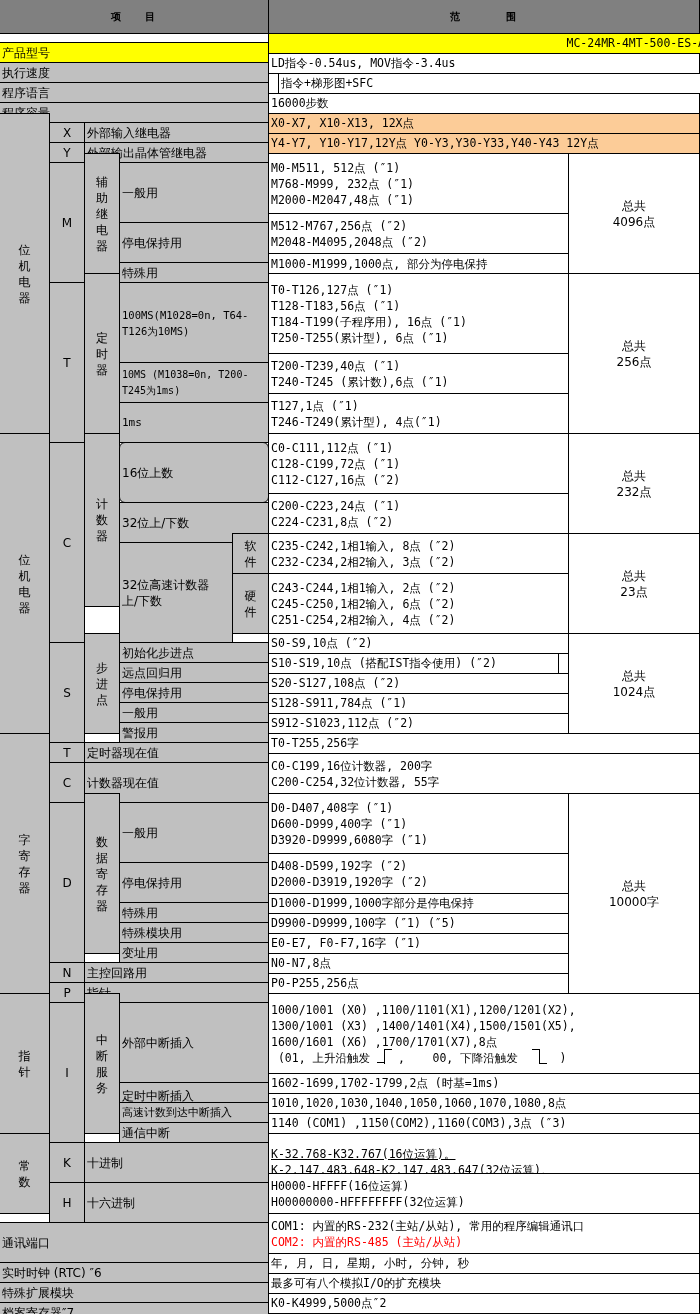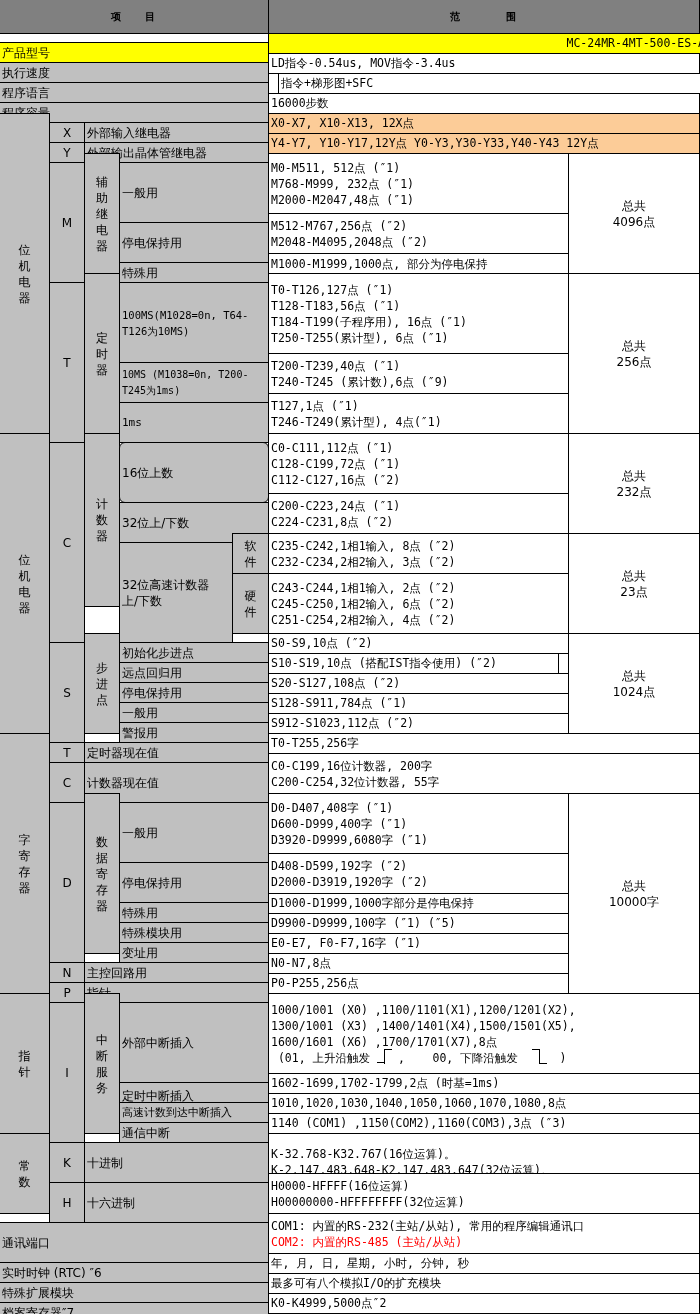--- a/index.html
+++ b/index.html
@@ -82,21 +82,21 @@
   <div class="c w val" style="left:269px;top:274px;width:301px;height:81px;">
     <span class="ln">T0-T126,127点 (″1)</span>
     <span class="ln">T128-T183,56点 (″1)</span>
     <span class="ln">T184-T199(子程序用), 16点 (″1)</span>
     <span class="ln">T250-T255(累计型), 6点 (″1)</span>
   </div>
   <div class="c g lbl" style="left:120px;top:354px;width:150px;height:41px;white-space:pre;font-family:'DejaVu Sans Mono',monospace;font-size:10px;">10MS (M1038=0n, T200-
 T245为1ms)</div>
   <div class="c w val" style="left:269px;top:354px;width:301px;height:41px;">
     <span class="ln">T200-T239,40点 (″1)</span>
-    <span class="ln">T240-T245 (累计数),6点 (″9)</span>
+    <span class="ln">T240-T245 (累计数),6点 (″1)</span>
   </div>
   <div class="c g lbl" style="left:120px;top:394px;width:150px;height:41px;font-family:'DejaVu Sans Mono',monospace;font-size:11px;">1ms</div>
   <div class="c w val" style="left:269px;top:394px;width:301px;height:41px;">
     <span class="ln">T127,1点 (″1)</span>
     <span class="ln">T246-T249(累计型), 4点(″1)</span>
   </div>
   <div class="c w tot" style="left:569px;top:274px;width:132px;height:161px;">总共
 256点</div>
 
   <div class="c g vert" style="left:0;top:434px;width:51px;height:301px;padding:0 16px;">位机电器</div>
@@ -203,21 +203,21 @@
   <div class="c g lbl" style="left:120px;top:1074px;width:150px;height:27px;">定时中断插入</div>
   <div class="c w" style="left:269px;top:1074px;width:432px;height:21px;">1602-1699,1702-1799,2点 (时基=1ms)</div>
   <div class="c g lbl" style="left:120px;top:1094px;width:150px;height:21px;font-size:11px;">高速计数到达中断插入</div>
   <div class="c w" style="left:269px;top:1094px;width:432px;height:21px;">1010,1020,1030,1040,1050,1060,1070,1080,8点</div>
   <div class="c g lbl" style="left:120px;top:1114px;width:150px;height:21px;">通信中断</div>
   <div class="c w" style="left:269px;top:1114px;width:432px;height:21px;">1140 (COM1) ,1150(COM2),1160(COM3),3点 (″3)</div>
 
   <div class="c g vert" style="left:0;top:1134px;width:51px;height:81px;padding:0 16px;">常数</div>
   <div class="c g lbl ctr" style="left:50px;top:1134px;width:36px;height:41px;">K</div>
   <div class="c g lbl" style="left:85px;top:1134px;width:185px;height:41px;">十进制</div>
-  <div class="c w val" style="left:269px;top:1134px;width:432px;height:57px;">
+  <div class="c w val" style="left:269px;top:1134px;width:432px;height:57px;text-decoration:underline;">
     <span class="ln">K-32.768-K32.767(16位运算)。</span>
     <span class="ln">K-2.147.483.648-K2.147.483.647(32位运算)。</span>
   </div>
   <div class="c g lbl ctr" style="left:50px;top:1174px;width:36px;height:41px;">H</div>
   <div class="c g lbl" style="left:85px;top:1174px;width:185px;height:41px;">十六进制</div>
   <div class="c w val" style="left:269px;top:1174px;width:432px;height:41px;">
     <span class="ln">H0000-HFFFF(16位运算)</span>
     <span class="ln">H00000000-HFFFFFFFF(32位运算)</span>
   </div>
 

